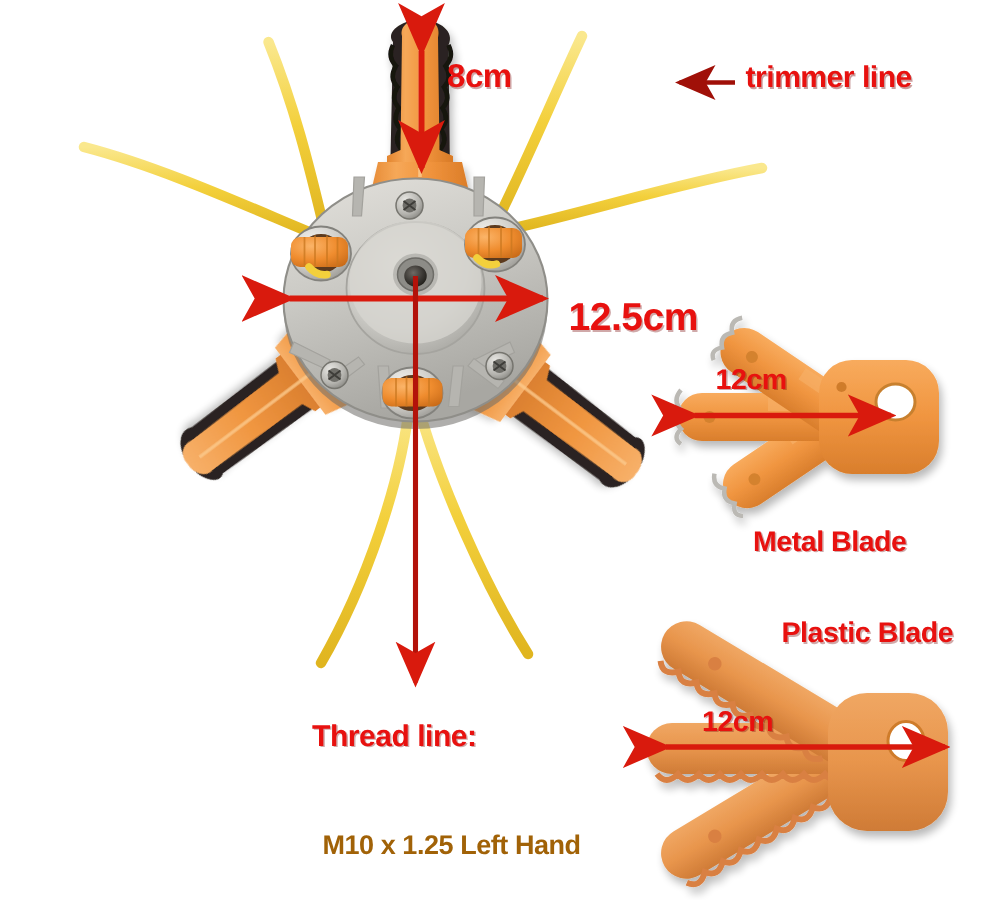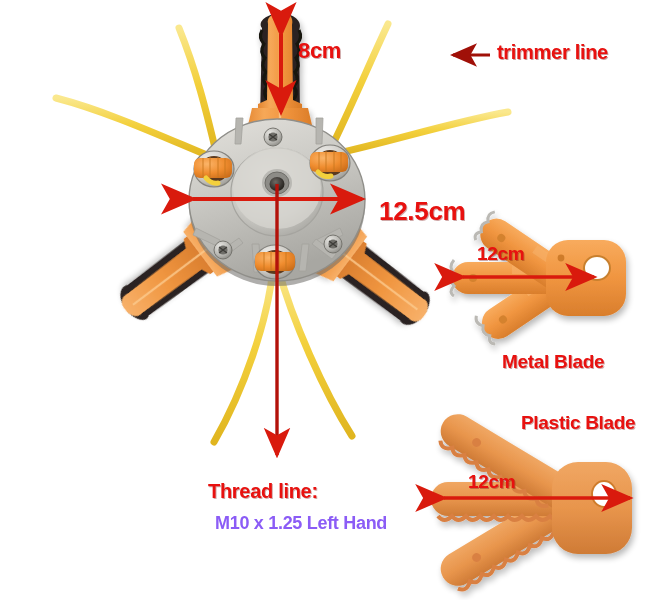--- a/index.html
+++ b/index.html
@@ -30,21 +30,22 @@
     white-space: nowrap;
     font-weight: bold;
     letter-spacing: -0.3px;
     line-height: 1;
   }
   .lbl-red {
     color: #e8110f;
     text-shadow: 1px 1px 0 rgba(120,10,10,0.35);
   }
   .lbl-dark {
-    color: #8b5cf6;
+    color: #a16207;
+    margin-top: 40px;
   }
   #lbl-trimmer-line {
     left: 497px;
     top: 42px;
     font-size: 20px;
     color: #e8110f;
     text-shadow: 1px 1px 0 rgba(120,10,10,0.4);
   }
   #lbl-8cm {
     left: 298px;

